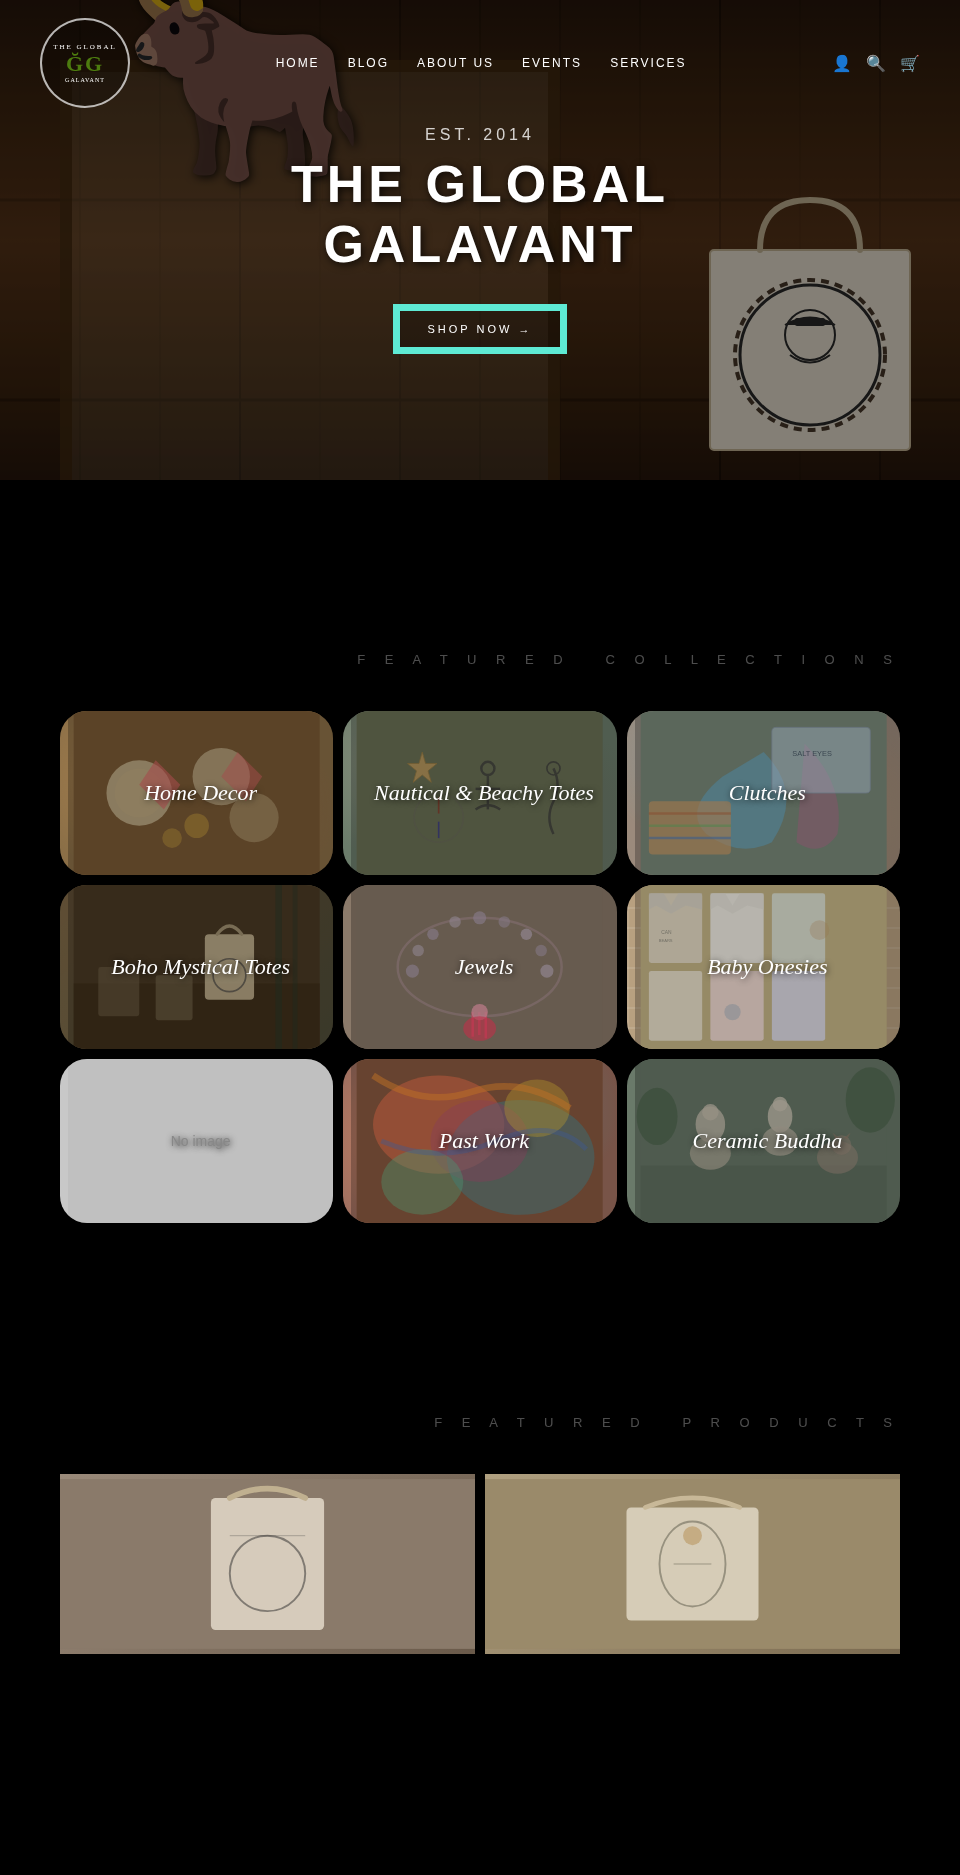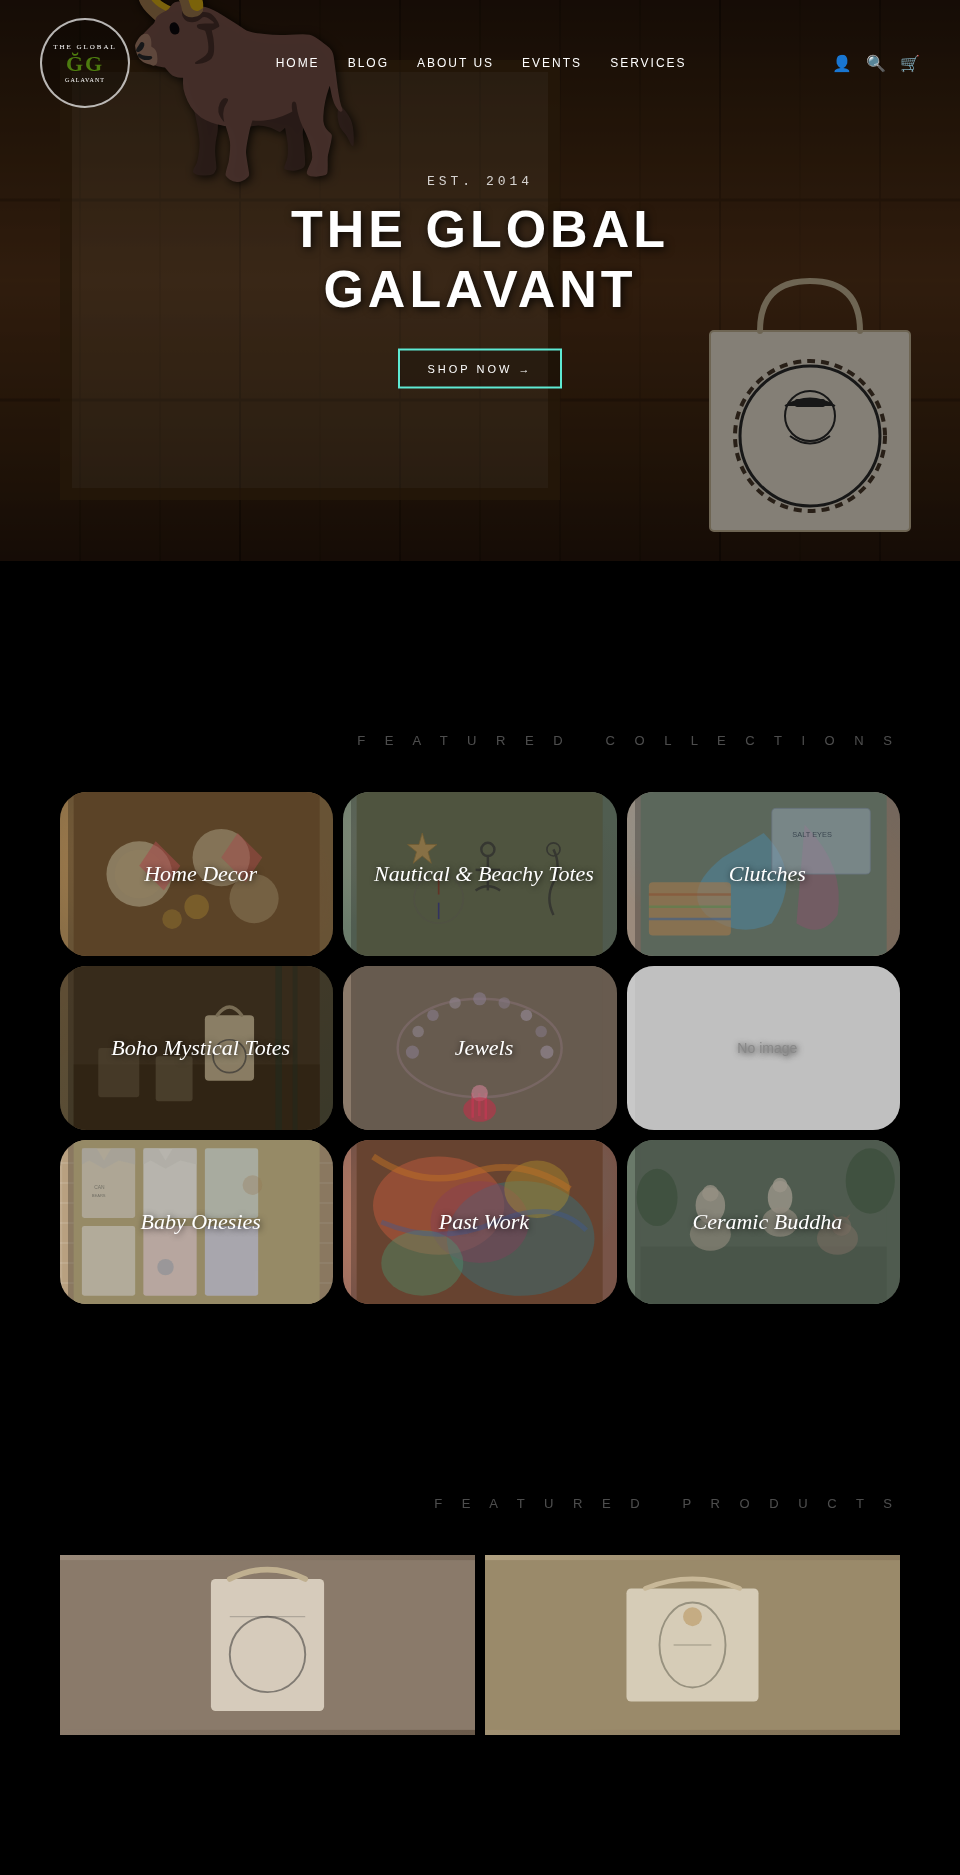--- a/index.html
+++ b/index.html
@@ -34,36 +34,36 @@
     }
     .nav-icons { display: flex; gap: 14px; align-items: center; }
     .nav-icon { color: #fff; font-size: 16px; cursor: pointer; }
     .hero-content {
       position: absolute;
       top: 50%; left: 50%;
       transform: translate(-50%, -50%);
       text-align: center;
     }
     .hero-est {
-      font-size: 13px; letter-spacing: 4px;
+      font-size: 16px; letter-spacing: 4px;
       color: rgba(255,255,255,0.8);
-      font-family: Liberation Mono, monospace;
+      font-family: Liberation Sans, sans-serif;
       margin-bottom: 10px;
     }
     .hero-title {
       font-size: 52px; font-weight: bold;
       color: #fff; letter-spacing: 4px;
       text-transform: uppercase;
       text-shadow: 2px 2px 8px rgba(0,0,0,0.8);
       margin-bottom: 30px;
       font-family: 'Arial Black', Arial, sans-serif;
     }
     .shop-now-btn {
       display: inline-block;
-      border: 2px solid #5eead4;
+      border: 7px solid #5eead4;
       padding: 12px 28px;
       color: #fff;
       font-size: 11px; letter-spacing: 3px;
       text-transform: uppercase;
       font-family: Arial, sans-serif;
       cursor: pointer;
       text-decoration: none;
       background: rgba(0,0,0,0.2);
     }
 
@@ -195,21 +195,21 @@
       background-image: linear-gradient(135deg, #9a8a7a 0%, #6a5a4a 100%);
     }
     .prod-2 .product-img {
       background-color: #9a8a6a;
       background-image: linear-gradient(135deg, #b0a080 0%, #7a6a50 100%);
     }
   </style>
 </head>
 <body>
 
-<div style="position:relative; width:960px; height:561px; overflow:hidden;">
+<div style="position:relative; width:960px; height:480px; overflow:hidden;">
   <header>
     <div class="logo-circle">
       <span class="logo-top">THE GLOBAL</span>
       <span class="logo-letters">ĞG</span>
       <span class="logo-bottom">GALAVANT</span>
     </div>
     <nav>
       <a href="#">HOME</a>
       <a href="#">BLOG</a>
       <a href="#">ABOUT US</a>
@@ -415,28 +415,20 @@
           <circle cx="150" cy="155" r="10" fill="#f0a0b0" opacity="0.8"></circle>
 
           <ellipse cx="150" cy="175" rx="20" ry="15" fill="#ff4060" opacity="0.6"></ellipse>
         </svg>
       </div>
       <div class="overlay">
         <span class="label">Jewels</span>
       </div>
     </div>
 
-    <div class="collection-item col-noimage">
-      <div class="img-placeholder" style="background:#c8c8c8;">
-      </div>
-      <div class="overlay" style="background:rgba(180,180,180,0.4);display:flex;align-items:center;justify-content:center;">
-        <span class="label" style="color:#888;font-size:14px;font-style:normal;font-family:Arial,sans-serif;">No image</span>
-      </div>
-    </div>
-
     <div class="collection-item col-baby">
       <div class="img-placeholder">
         <svg width="100%" height="100%" viewBox="0 0 300 200" xmlns="http://www.w3.org/2000/svg">
           <rect width="300" height="200" fill="#c8b888"></rect>
 
           <g opacity="0.8">
 
             <rect x="10" y="10" width="65" height="85" rx="3" fill="#f0e8d8"></rect>
             <path d="M10 10 L28 10 L37 25 L46 10 L75 10 L75 30 L55 25 L37 35 L19 25 L10 30 Z" fill="#ddd" opacity="0.6"></path>
             <rect x="85" y="10" width="65" height="85" rx="3" fill="#fff"></rect>
@@ -453,20 +445,28 @@
             <circle cx="218" cy="55" r="12" fill="rgba(200,150,100,0.3)"></circle>
             <circle cx="112" cy="155" r="10" fill="rgba(100,150,200,0.3)"></circle>
           </g>
         </svg>
       </div>
       <div class="overlay">
         <span class="label">Baby Onesies</span>
       </div>
     </div>
 
+    <div class="collection-item col-noimage">
+      <div class="img-placeholder" style="background:#c8c8c8;">
+      </div>
+      <div class="overlay" style="background:rgba(180,180,180,0.4);display:flex;align-items:center;justify-content:center;">
+        <span class="label" style="color:#888;font-size:14px;font-style:normal;font-family:Arial,sans-serif;">No image</span>
+      </div>
+    </div>
+
     <div class="collection-item col-pastwork">
       <div class="img-placeholder">
         <svg width="100%" height="100%" viewBox="0 0 300 200" xmlns="http://www.w3.org/2000/svg">
           <rect width="300" height="200" fill="#8a5a40"></rect>
 
           <ellipse cx="100" cy="80" rx="80" ry="60" fill="rgba(255,120,80,0.5)"></ellipse>
           <ellipse cx="200" cy="120" rx="90" ry="70" fill="rgba(60,160,180,0.4)"></ellipse>
           <ellipse cx="150" cy="100" rx="60" ry="50" fill="rgba(180,80,120,0.4)"></ellipse>
           <ellipse cx="80" cy="150" rx="50" ry="40" fill="rgba(100,200,150,0.4)"></ellipse>
           <ellipse cx="220" cy="60" rx="40" ry="35" fill="rgba(240,200,60,0.4)"></ellipse>

